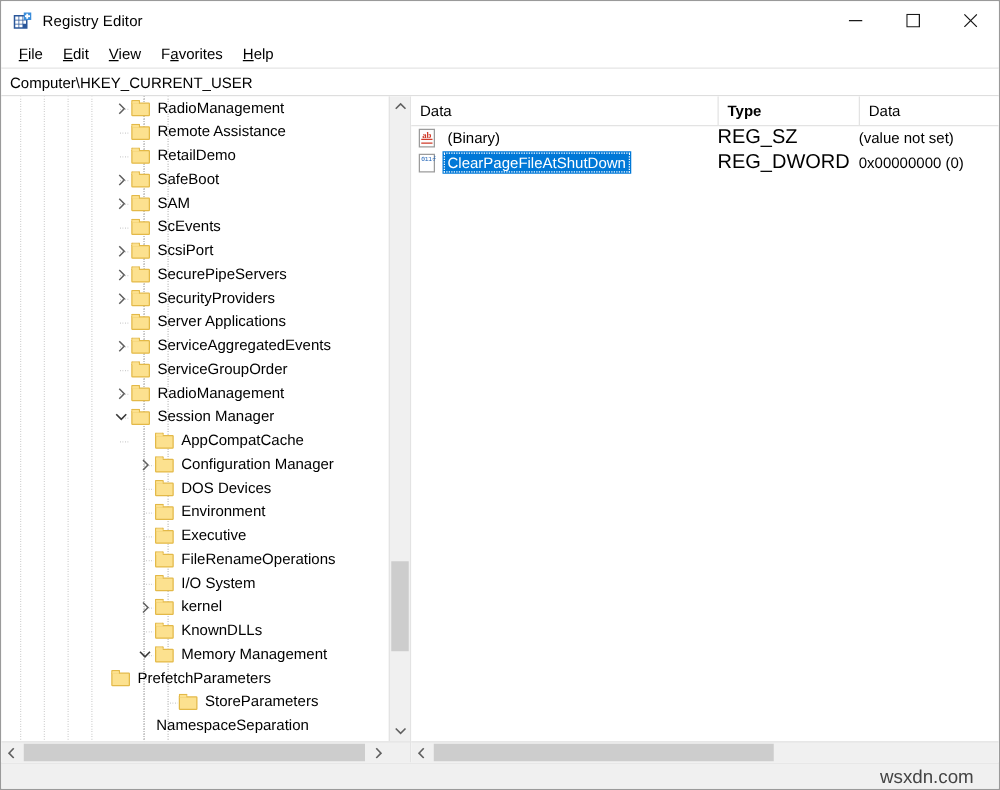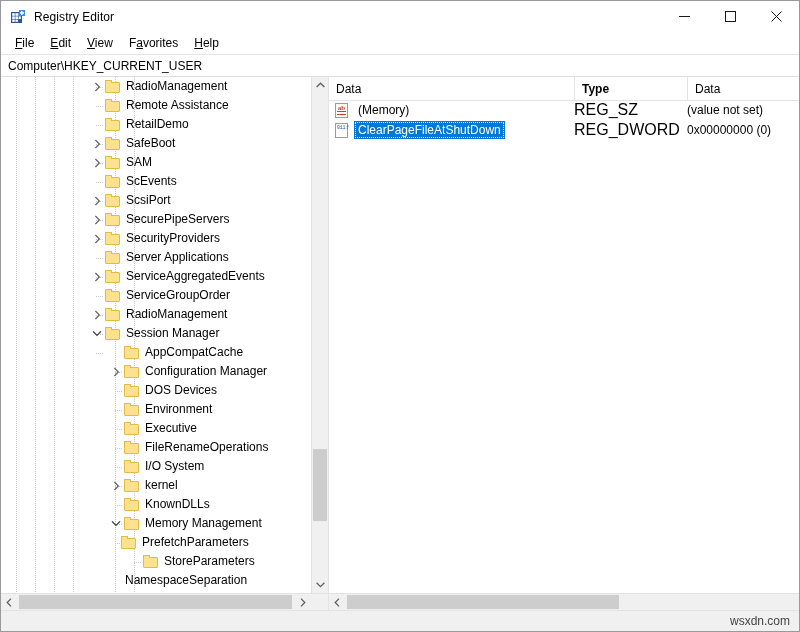--- a/index.html
+++ b/index.html
@@ -136,21 +136,21 @@
     height:23px;display:flex;align-items:center;padding-left:26px;
     font-size:12px;color:#000;cursor:default;
   }
   .ctxitem.hl{background:#3399ff;color:#000;font-weight:bold;}
   .ctxsep{height:1px;background:#d7d7d7;margin:4px 2px 4px 2px;}
   
   .statusbar{
     height:21px;flex:0 0 21px;background:#f0f0f0;border-top:1px solid #e3e3e3;
     display:flex;align-items:center;justify-content:flex-end;box-sizing:border-box;
   }
-  .watermark{font-size:12px;color:#444;padding-right:9px;}
+  .watermark{font-size:15px;color:#444;padding-right:20px;}
 </style>
 </head>
 <body>
 
 <div class="window">
 
   <div class="titlebar">
     <div class="title-icon">
       <svg width="16" height="16" viewBox="0 0 16 16">
         <rect x="1" y="3" width="11" height="11" fill="#2b579a"></rect>
@@ -464,21 +464,21 @@
               <div class="twist">
                 <svg width="10" height="7" viewBox="0 0 10 7">
                   <path d="M1 1.4 L5 5.4 L9 1.4" stroke="#3a3a3a" stroke-width="1.3" fill="none"></path>
                 </svg>
               </div>
               <div class="folder">
                 <i></i>
               </div>
               <div class="tlabel">Memory Management</div>
             </div>
-            <div class="trow" style="padding-left: 104px;">
+            <div class="trow" style="padding-left: 72px;">
               <div class="twist"></div>
               <div class="folder">
                 <i></i>
               </div>
               <div class="tlabel">PrefetchParameters</div>
             </div>
             <div class="trow" style="padding-left: 126px;">
               <div class="twist"></div>
               <div class="folder">
                 <i></i>
@@ -526,21 +526,21 @@
         <div class="lcol" style="width:245px;">Data</div>
         <div class="lcol" style="width:113px;font-weight:bold;">Type</div>
         <div class="lcol" style="width:112px;">Data</div>
       </div>
 
       <div class="lrows" id="value-rows">
           <div class="lrow">
             <div class="vicon sz">
               <div class="sheet"></div>
             </div>
-            <div class="vname">(Memory)</div>
+            <div class="vname">(Binary)</div>
             <div class="vtype" style="left: 245px;">REG_SZ</div>
             <div class="vdata" style="left: 358px;">(value not set)</div>
           </div>
           <div class="lrow">
             <div class="vicon dw">
               <div class="sheet"></div>
             </div>
             <div class="vname sel">ClearPageFileAtShutDown</div>
             <div class="vtype" style="left: 245px;">REG_DWORD</div>
             <div class="vdata" style="left: 358px;">0x00000000 (0)</div>

